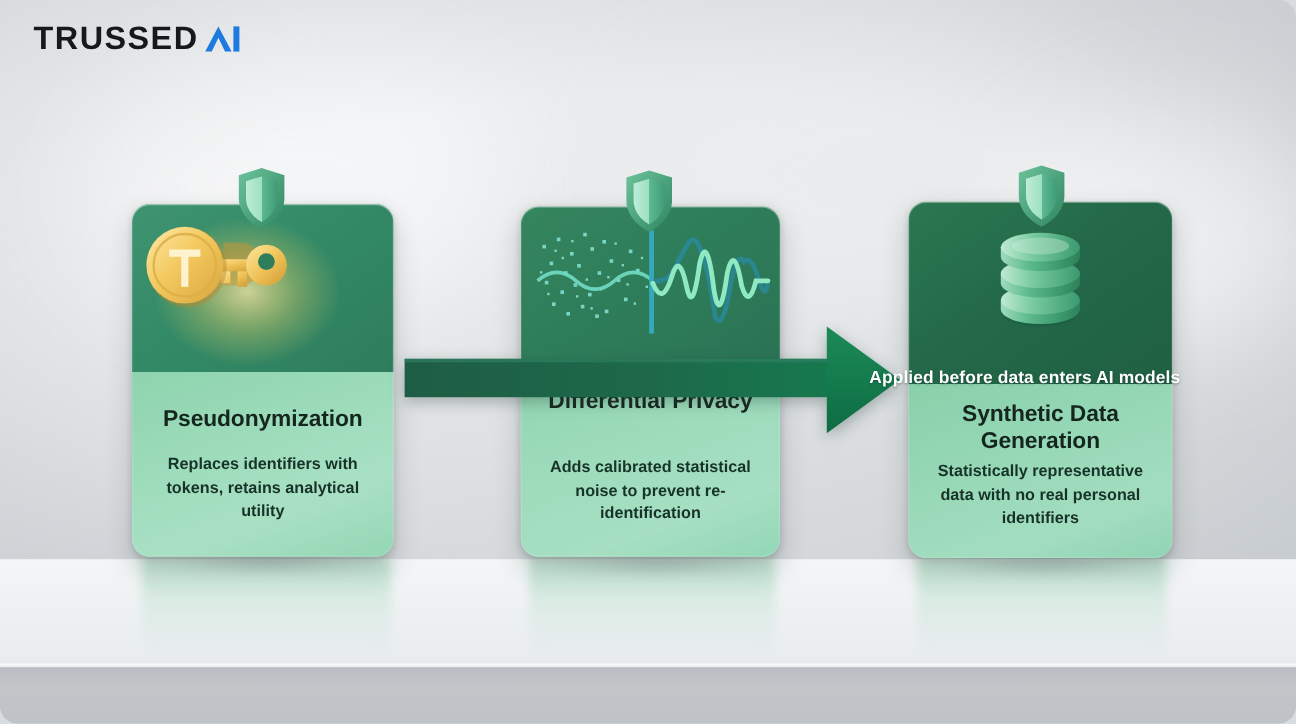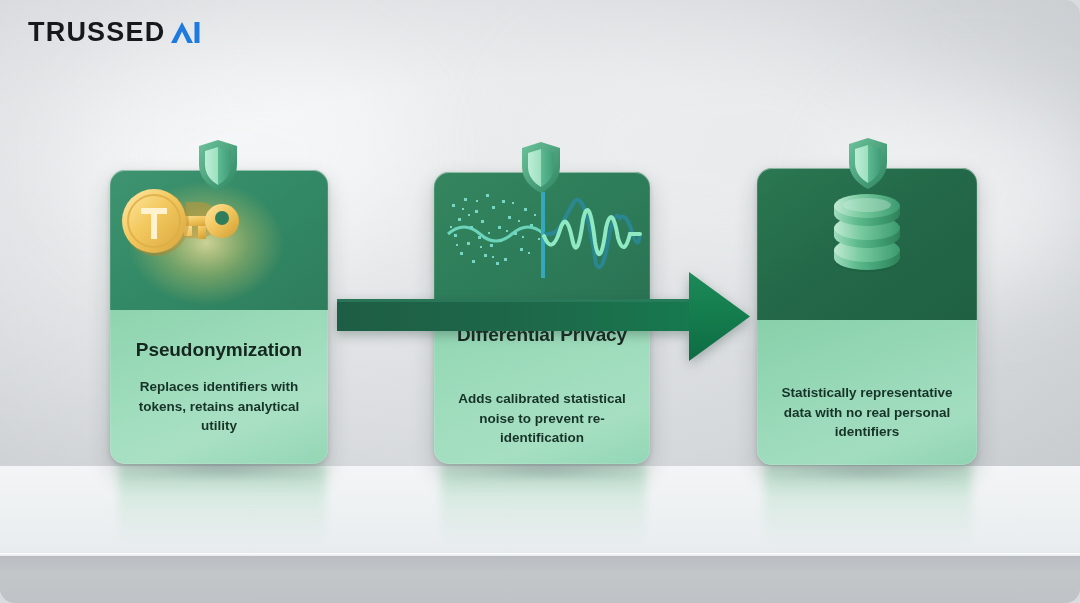--- a/index.html
+++ b/index.html
@@ -209,21 +209,21 @@
             <rect x="22" y="72" width="2" height="2"></rect>
         </g>
         <path d="M14 62 Q30 48 46 62 T78 62 T110 62" stroke="#6fd8c0" stroke-width="3" fill="none" opacity=".95"></path>
         <rect x="107" y="20" width="4" height="86" fill="#35a8bd"></rect>
         <path d="M110 62 Q122 64 128 52 T140 30 Q146 22 152 42 T162 92 Q168 104 174 70 T186 46 Q192 40 198 60 T206 62" stroke="#2a8a9a" stroke-width="4" fill="none" opacity=".85"></path>
         <path d="M110 64 Q118 84 126 58 Q132 38 138 66 Q143 92 149 48 Q155 20 161 70 Q166 100 172 56 Q178 30 184 66 Q190 86 196 62 L206 62" stroke="#8fe9c2" stroke-width="4" fill="none" stroke-linecap="round"></path>
       </svg>
     </div>
     <div class="card-bot" style="height:162px;padding-left:27px;">
       <div class="card-title" style="top:22px;">Differential Privacy</div>
-      <div class="card-desc" style="top:87px;">Adds calibrated statistical noise to prevent re-identification</div>
+      <div class="card-desc" style="top:77px;">Adds calibrated statistical noise to prevent re-identification</div>
     </div>
     <div class="card-inner-edge"></div>
   </div>
   <svg class="shield" style="left:519px;top:140px;" width="44" height="56" viewBox="0 0 44 56">
     <path d="M22 2 L41 8 V27 C41 39 32 48 22 53 C12 48 3 39 3 27 V8 Z" fill="url(#sh1a)"></path>
     <path d="M22 9 L35 13 V27 C35 36 29 43 22 47 C15 43 9 36 9 27 V13 Z" fill="url(#sh1b)"></path>
   </svg>
 
   <div class="card c3" style="left:757px;top:168px;width:220px;height:297px;">
     <div class="card-top" style="height:152px;">
@@ -247,20 +247,21 @@
           <ellipse cx="33" cy="52" rx="33" ry="12" fill="url(#db2)"></ellipse>
           <path d="M0 30 v8 a33 12 0 0 0 66 0 v-8 z" fill="url(#db1)"></path>
           <ellipse cx="33" cy="30" rx="33" ry="12" fill="url(#db2)"></ellipse>
           <path d="M0 8 v8 a33 12 0 0 0 66 0 v-8 z" fill="url(#db1)"></path>
           <ellipse cx="33" cy="8" rx="33" ry="12" fill="url(#db2)"></ellipse>
           <ellipse cx="33" cy="7" rx="24" ry="7" fill="#d5f1e2" opacity=".35"></ellipse>
         </g>
       </svg>
     </div>
     <div class="card-bot" style="height:145px;">
+      <div class="card-title" style="top:15px;">Synthetic Data Generation</div>
       <div class="card-desc" style="top:63px;">Statistically representative data with no real personal identifiers</div>
     </div>
     <div class="card-inner-edge"></div>
   </div>
   <svg class="shield" style="left:846px;top:136px;" width="44" height="56" viewBox="0 0 44 56">
     <path d="M22 2 L41 8 V27 C41 39 32 48 22 53 C12 48 3 39 3 27 V8 Z" fill="url(#sh1a)"></path>
     <path d="M22 9 L35 13 V27 C35 36 29 43 22 47 C15 43 9 36 9 27 V13 Z" fill="url(#sh1b)"></path>
   </svg>
 
   <div class="arrow-wrap">
@@ -274,15 +275,18 @@
         <linearGradient id="arrHead" x1="0" y1="0" x2="0" y2="1">
           <stop offset="0%" stop-color="#1d8a58"></stop>
             <stop offset="55%" stop-color="#137a4c"></stop>
           <stop offset="100%" stop-color="#0f6b43"></stop>
         </linearGradient>
       </defs>
       <rect x="0" y="28" width="358" height="32" fill="url(#arrBody)"></rect>
       <rect x="0" y="28" width="358" height="3" fill="#2f7f61" opacity=".7"></rect>
       <path d="M352 1 L413 45.5 L352 90 Z" fill="url(#arrHead)"></path>
     </svg>
+    <div class="banner-pos">
+      <div class="banner-text" style="position:relative;top:0;left:0;height:32px;margin-top:28px;">Applied before data enters AI models</div>
+    </div>
   </div>
 
 </div>
 
 </body></html>

